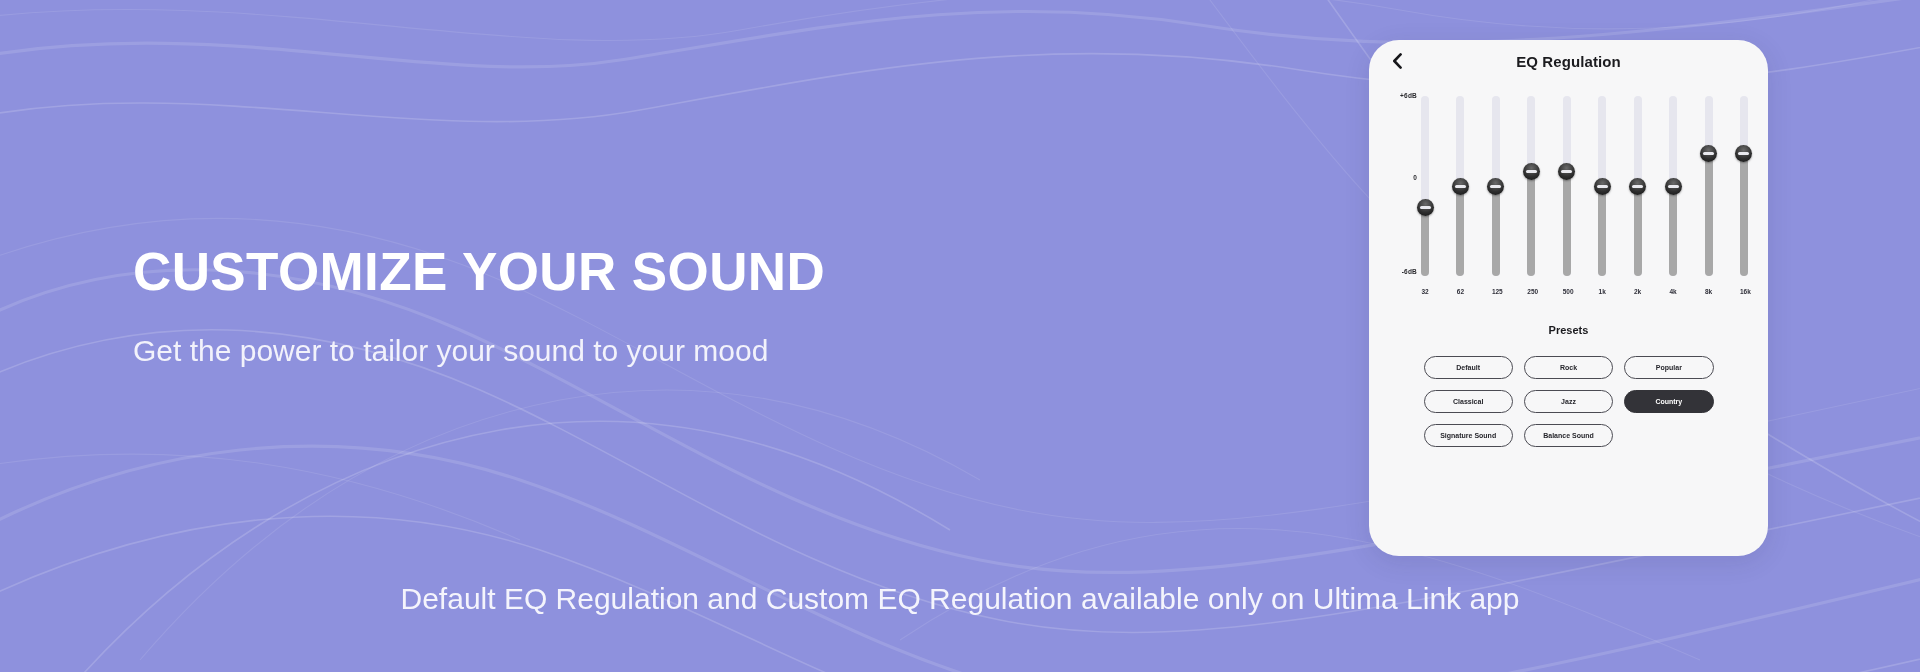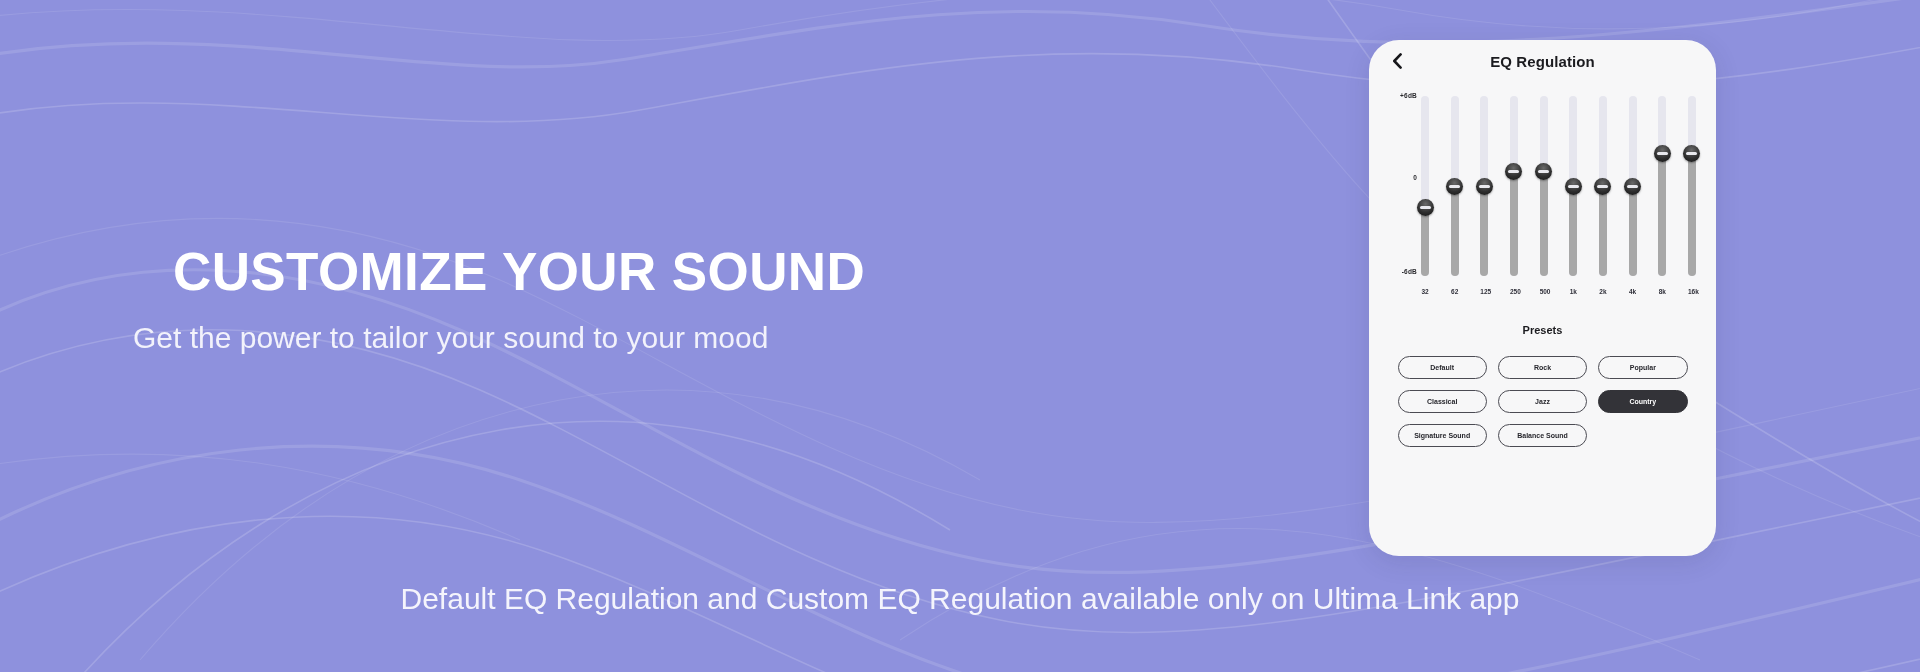--- a/index.html
+++ b/index.html
@@ -51,24 +51,23 @@
     top: 244px;
     width: 900px;
   }
   .headline {
     font-size: 53px;
     font-weight: 800;
     letter-spacing: 0.4px;
     color: #ffffff;
     line-height: 1.06;
     white-space: nowrap;
-    margin-left: 40px;
   }
   .subhead {
-    margin-top: 19px;
+    margin-top: 32px;
     font-size: 30px;
     font-weight: 400;
     color: #f2f2fb;
     line-height: 1.25;
     white-space: nowrap;
   }
 
   
   .caption {
     position: absolute;
@@ -81,21 +80,21 @@
     font-weight: 400;
     color: #f4f4fc;
     line-height: 1.38;
   }
 
   
   .phone-card {
     position: absolute;
     left: 1369px;
     top: 40px;
-    width: 347px;
+    width: 399px;
     height: 516px;
     background: #f7f7f8;
     border-radius: 30px;
     box-shadow: 0 6px 26px rgba(40,40,80,0.12);
     overflow: hidden;
   }
 
   .phone-header {
     position: relative;
     height: 42px;

